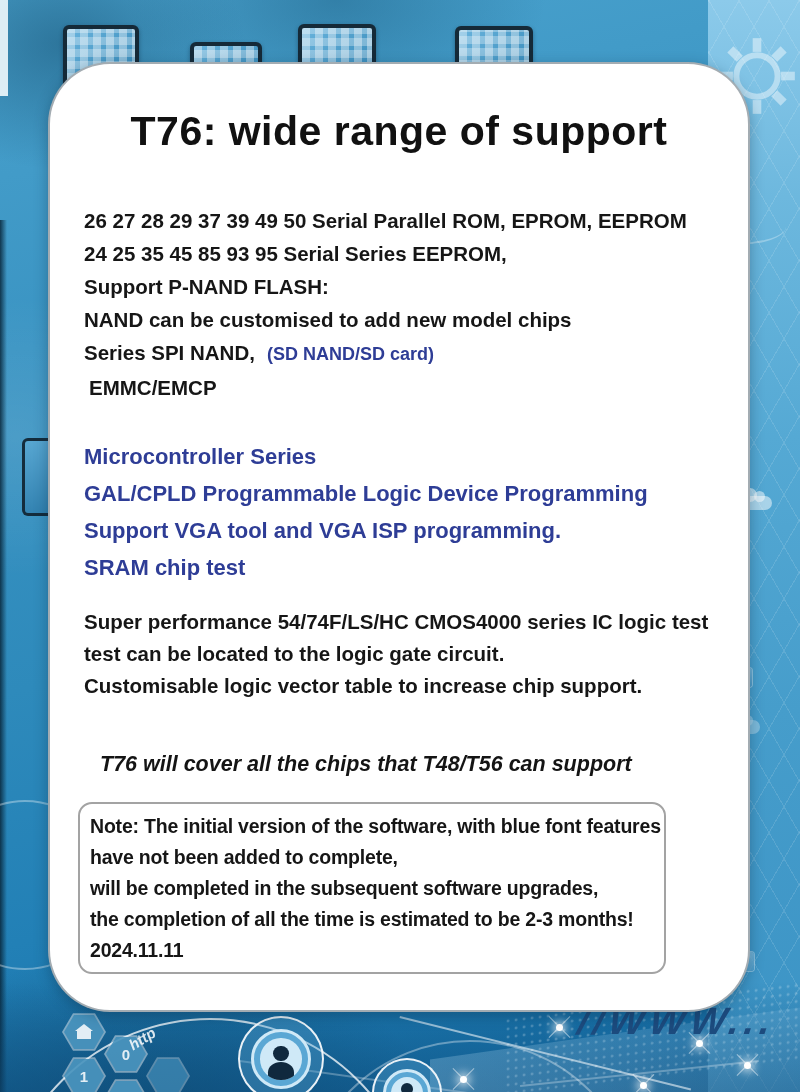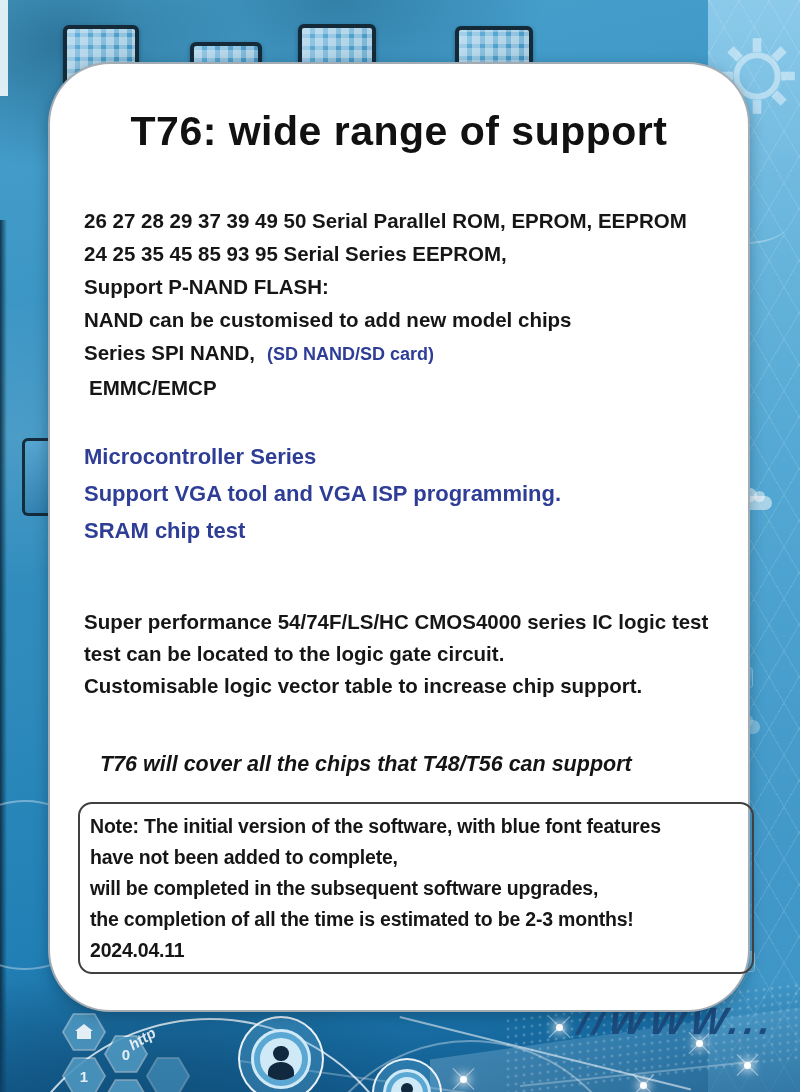--- a/index.html
+++ b/index.html
@@ -90,22 +90,22 @@
   .page-title{position:absolute;left:0;right:0;top:44px;text-align:center;
     font-size:41px;letter-spacing:.5px;color:#111;font-weight:700;}
   .line{white-space:nowrap;color:#161616;}
   .block-a{top:140px;font-size:20.5px;line-height:33px;}
   .blue{color:#2e3d96;}
   .small-note{font-size:18px;margin-left:12px;}
   .emmc{margin-left:5px;}
   .block-blue{top:374px;font-size:22px;line-height:37px;color:#2e3d96;}
   .block-logic{top:542px;font-size:20.5px;line-height:32px;}
   .coverage{top:688px;left:50px !important;font-size:21.5px;white-space:nowrap;color:#141414;font-style:italic;}
-  .note-box{position:absolute;left:28px;top:738px;width:676px;height:172px;
-    border:2px solid #404040;border-radius:14px;padding:7px 10px;overflow:hidden;}
+  .note-box{position:absolute;left:28px;top:738px;width:588px;height:172px;
+    border:2px solid #a3a3a3;border-radius:14px;padding:7px 10px;overflow:hidden;}
   .note-box .line{font-size:19.5px;line-height:31px;letter-spacing:-.2px;}
 </style>
 </head>
 <body>
 
 <div class="page">
 
   <div class="bg-blobs"></div>
   <div class="top-sliver"></div>
   <div class="left-edge"></div>
@@ -217,34 +217,35 @@
       <div class="line">Support P-NAND FLASH:</div>
       <div class="line">NAND can be customised to add new model chips</div>
       <div class="line">
         <span>Series SPI NAND,</span><span class="blue small-note">(SD NAND/SD card)</span>
       </div>
       <div class="line emmc">EMMC/EMCP</div>
     </div>
 
     <div class="abs block-blue">
       <div class="line blue">Microcontroller Series</div>
+      <div class="line blue">GAL/CPLD Programmable Logic Device Programming</div>
       <div class="line blue">Support VGA tool and VGA ISP programming.</div>
       <div class="line blue">SRAM chip test</div>
     </div>
 
     <div class="abs block-logic">
       <div class="line">Super performance 54/74F/LS/HC CMOS4000 series IC logic test</div>
       <div class="line">test can be located to the logic gate circuit.</div>
       <div class="line">Customisable logic vector table to increase chip support.</div>
     </div>
 
     <div class="abs coverage">T76 will cover all the chips that T48/T56 can support</div>
 
     <div class="note-box">
       <div class="line">Note: The initial version of the software, with blue font features</div>
       <div class="line">have not been added to complete,</div>
       <div class="line">will be completed in the subsequent software upgrades,</div>
       <div class="line">the completion of all the time is estimated to be 2-3 months!</div>
-      <div class="line">2024.04.11</div>
+      <div class="line">2024.11.11</div>
     </div>
   </div>
 
 </div>
 
 </body></html>

